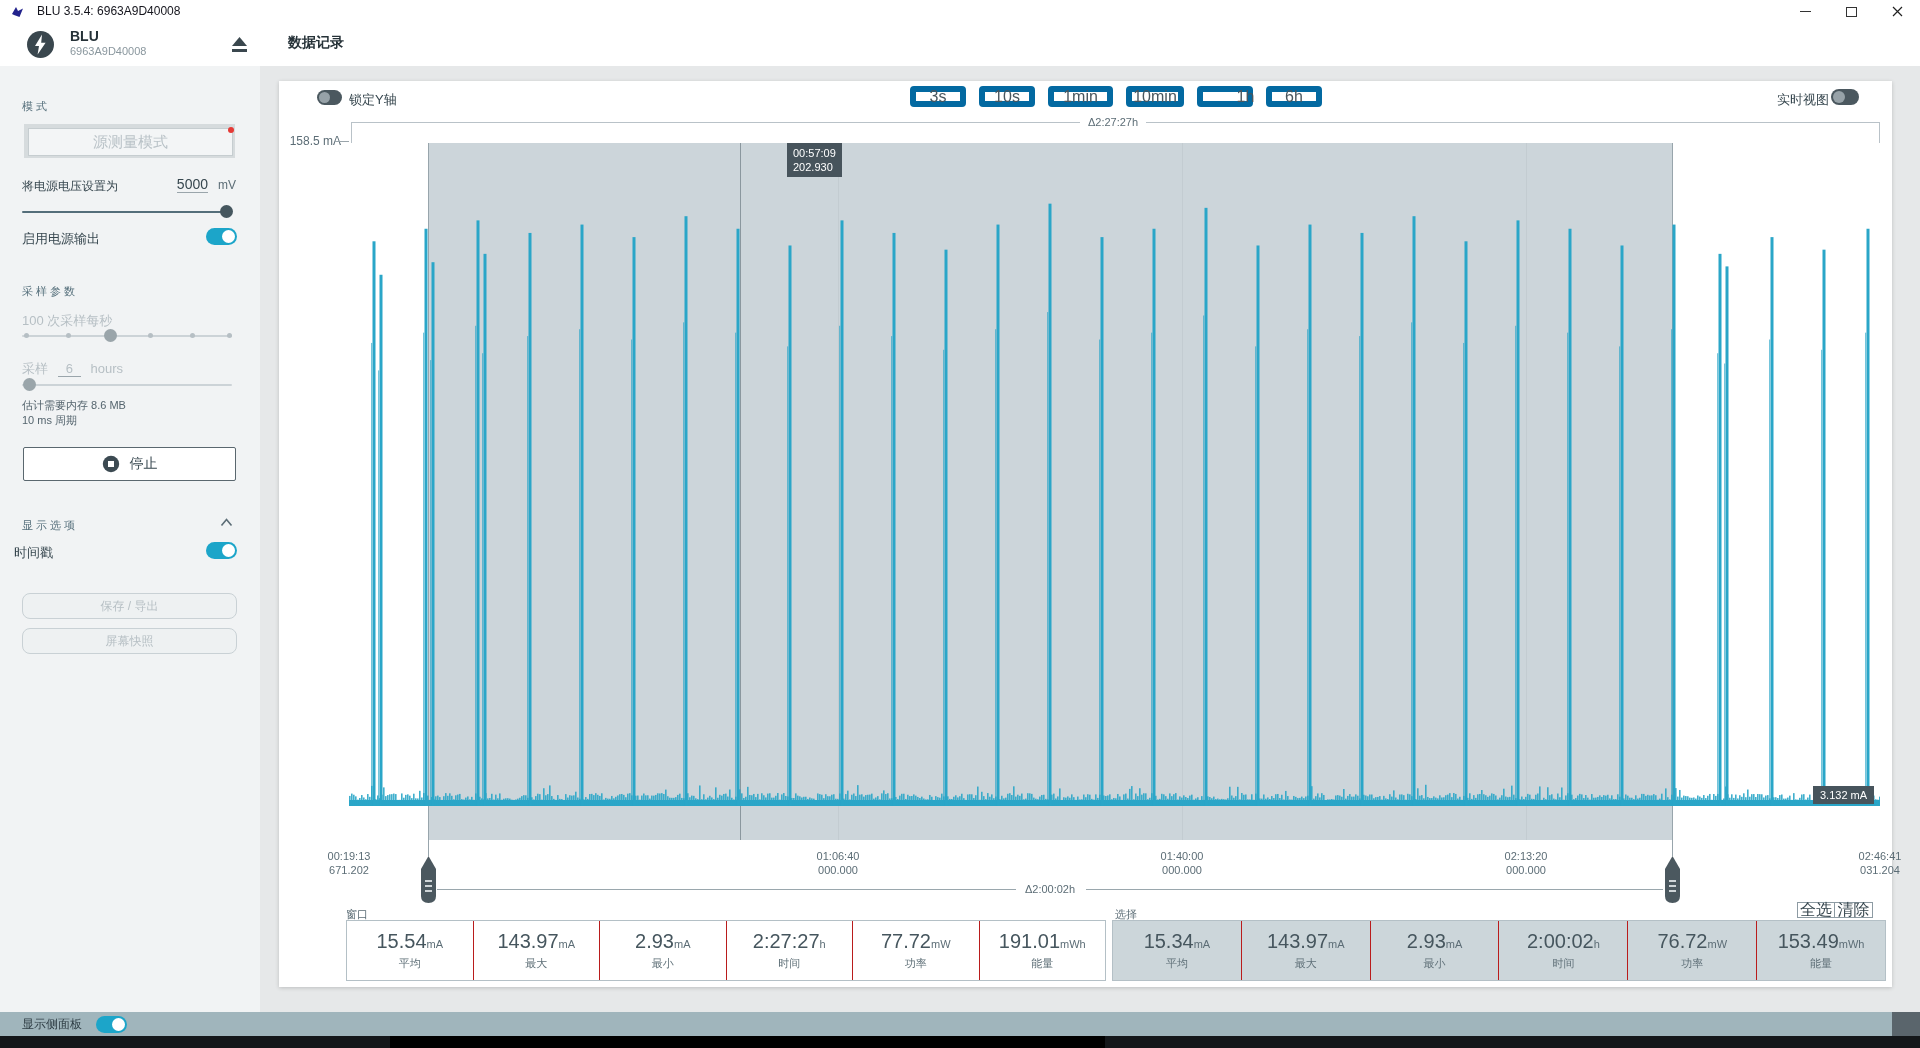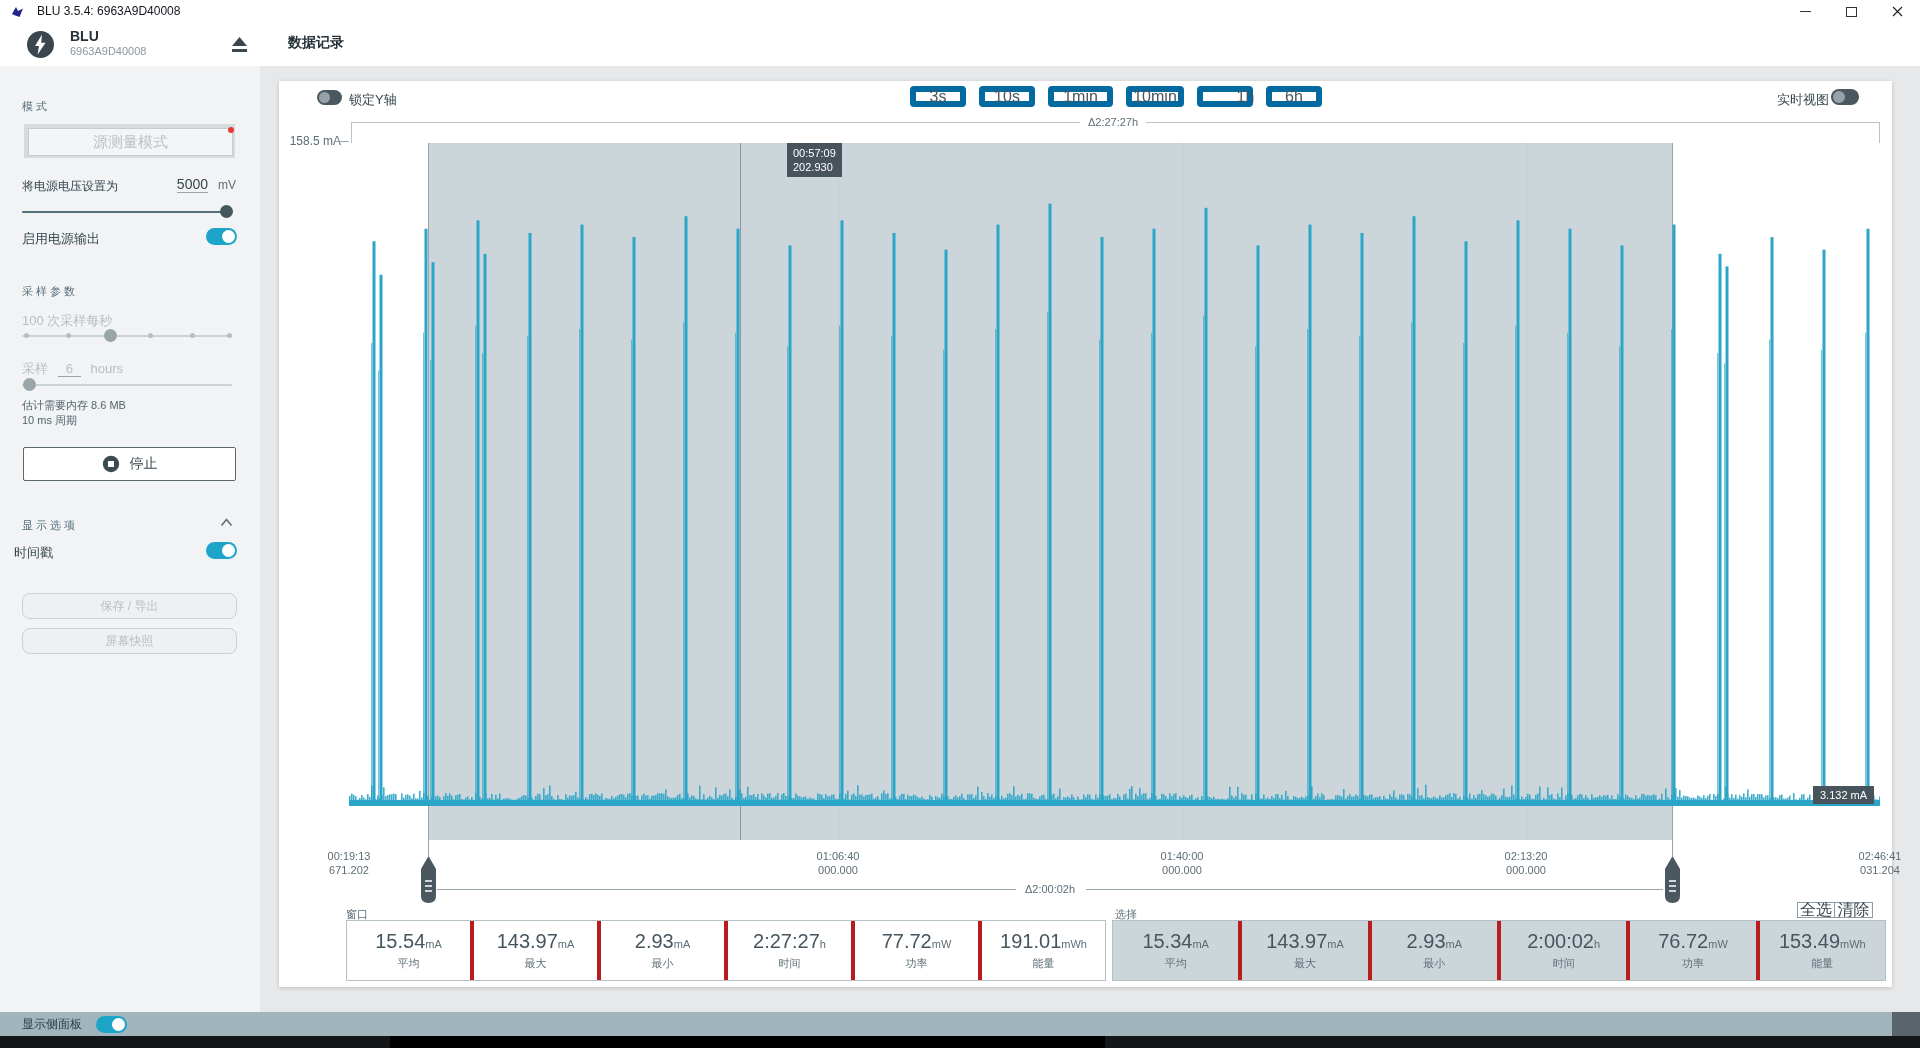--- a/index.html
+++ b/index.html
@@ -53,21 +53,21 @@
   .boundv{position:absolute;top:62px;height:713px;width:0;border-left:1px solid #98a5ac}
   .cursorv{position:absolute;top:62px;height:697px;width:0;border-left:1px solid #8a979e}
   .tooltip{position:absolute;top:62px;background:#47545c;color:#fff;font-size:11px;line-height:14px;
            padding:3px 6px;text-align:left;z-index:9}
   .basetag{position:absolute;background:#47545c;color:#fff;font-size:11px;padding:3px 7px;z-index:9}
   .xtick{position:absolute;transform:translateX(-50%);text-align:center;font-size:11px;line-height:14px;color:#5c6d76;white-space:nowrap}
   .selline{position:absolute;height:0;border-top:1px solid #9aa7ad;top:808px}
   .handle{position:absolute;top:775px;width:15px;height:47px;cursor:ew-resize;z-index:10}
   .statlbl{position:absolute;font-size:11px;color:#5c6d76}
   .statbox{position:absolute;top:839px;height:61px;display:flex;box-sizing:border-box;border:1px solid #b4c0c6}
-  .cell{flex:1;display:flex;flex-direction:column;align-items:center;justify-content:center;gap:3px;border-left:4px solid #b91c1c}
+  .cell{flex:1;display:flex;flex-direction:column;align-items:center;justify-content:center;gap:3px;border-left:1px solid #b91c1c}
   .cell:first-child{border-left:none}
   .cellv{font-size:20px;color:#46565e}
   .cellu{font-size:11px;color:#5c6d76}
   .celll{font-size:11px;color:#5f7078}
   .minibtn{box-sizing:border-box;width:38px;height:16px;background:#fff;border:1px solid #8d9ba3;display:flex;align-items:center;justify-content:center;
            font-size:16px;color:#37474f;cursor:pointer}
   
   .bottombar{position:absolute;left:0;top:1012px;width:1892px;height:24px;background:#a0b5bc;z-index:20;display:flex;align-items:center}
   .bottombar .lbl{margin-left:22px;font-size:12px;color:#2f3e45}
   .cornerblock{position:absolute;left:1892px;top:1012px;width:28px;height:24px;background:#5a656c;z-index:20}

